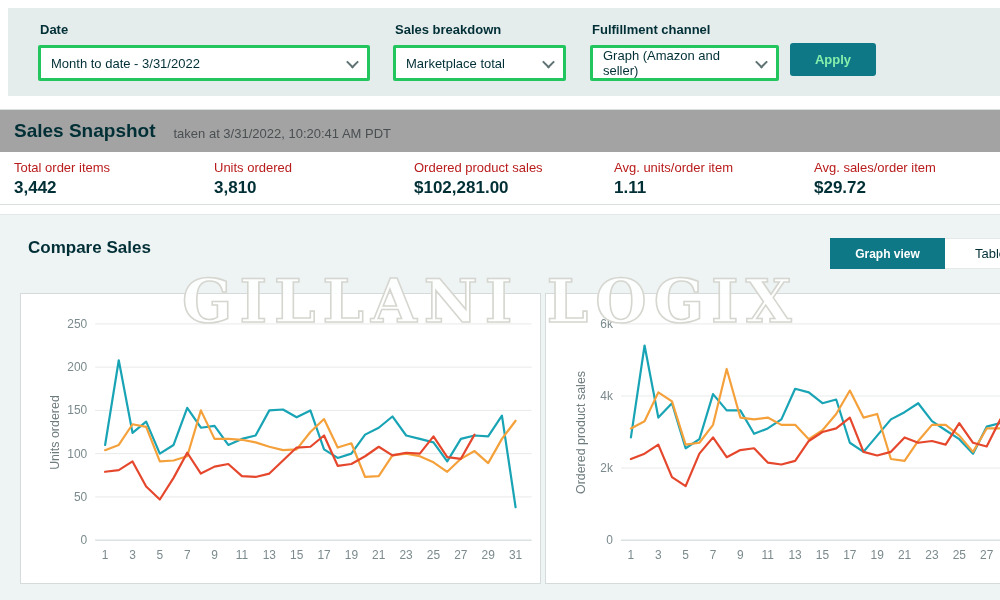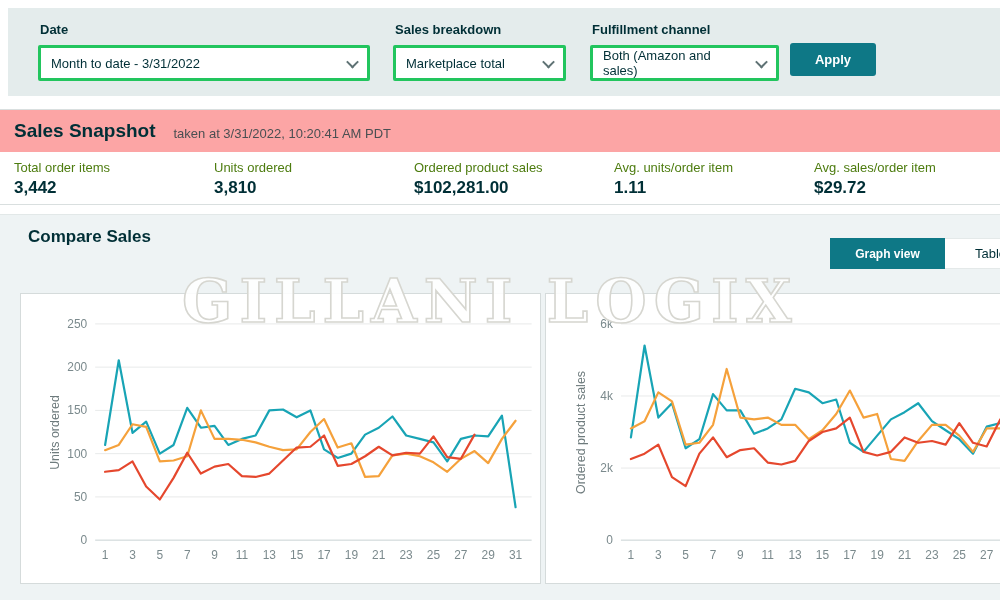--- a/index.html
+++ b/index.html
@@ -11,36 +11,36 @@
   
   .filter-panel{position:absolute;left:8px;top:8px;width:992px;height:88px;background:#e4ecec;}
   .filter-group{position:absolute;top:14px;}
   .filter-label{font-size:13px;font-weight:bold;color:#002f36;margin:0 0 8px 2px;}
   .select{height:30px;background:#fff;border:3px solid #22c55e;border-radius:2px;
     display:flex;align-items:center;justify-content:space-between;
     padding:0 10px;font-size:13px;color:#002f36;cursor:pointer;box-sizing:content-box;}
   .chevron{width:7px;height:7px;border-right:2px solid #5f7274;border-bottom:2px solid #5f7274;
     transform:rotate(45deg) translate(-1px,-1px);flex:none;margin-left:12px;}
   .apply-btn{position:absolute;left:782px;top:35px;width:86px;height:33px;background:#0e7886;
-    color:#ffffff;font-weight:bold;font-size:13px;border:none;border-radius:3px;cursor:pointer;
+    color:#86efac;font-weight:bold;font-size:13px;border:none;border-radius:3px;cursor:pointer;
     font-family:"Liberation Sans",sans-serif;}
   
-  .snapshot-bar{position:absolute;top:109px;left:0;width:1000px;height:42px;background:#fca5a5;
+  .snapshot-bar{position:absolute;top:109px;left:0;width:1000px;height:42px;background:#a3a3a3;
     border-top:1px solid #d9dfdf;border-bottom:7px solid #3b82f6;display:flex;align-items:center;}
   .snapshot-title{font-size:19px;font-weight:bold;color:#002f36;margin-left:14px;}
   .snapshot-taken{font-size:13px;color:#4a4f52;margin-left:18px;padding-top:4px;}
   .metrics-row{position:absolute;top:152px;left:0;width:1000px;height:52px;background:#fff;
     border-bottom:1px solid #d9dfdf;display:flex;}
   .metric{width:200px;box-sizing:border-box;padding:8px 0 0 14px;}
-  .metric-label{font-size:13px;color:#4d7c0f;}
+  .metric-label{font-size:13px;color:#b91c1c;}
   .metric-value{font-size:17px;font-weight:bold;color:#002f36;margin-top:3px;}
   
   .compare-section{position:absolute;top:214px;left:0;width:1000px;height:386px;
     background:#eef3f4;border-top:1px solid #e2e8e8;}
-  .compare-title{position:absolute;left:28px;top:12px;font-size:17px;font-weight:bold;color:#002f36;}
+  .compare-title{position:absolute;left:28px;top:23px;font-size:17px;font-weight:bold;color:#002f36;}
   .btn-graph{position:absolute;left:830px;top:23px;width:115px;height:31px;background:#0e7886;
     color:#fff;font-size:12px;font-weight:bold;border:none;cursor:pointer;
     font-family:"Liberation Sans",sans-serif;}
   .btn-table{position:absolute;left:945px;top:23px;width:116px;height:31px;background:#ffffff;
     color:#002f36;font-size:13px;border:1px solid #e4e9e9;border-left:none;cursor:pointer;
     text-align:left;padding-left:30px;font-family:"Liberation Sans",sans-serif;}
   .watermark{position:absolute;left:182px;top:52px;z-index:6;white-space:nowrap;
     font-family:"DejaVu Serif",serif;font-weight:bold;font-size:59px;letter-spacing:7px;
     color:rgba(255,255,255,0.88);-webkit-text-stroke:1.6px #d6d6d0;pointer-events:none;}
   .chart-card{position:absolute;top:78px;height:291px;background:#fff;border:1px solid #d5dbdb;box-sizing:border-box;}
@@ -65,21 +65,21 @@
     <div class="filter-label">Sales breakdown</div>
     <div class="select">
       <span>Marketplace total</span>
       <span class="chevron"></span>
     </div>
   </div>
 
   <div class="filter-group" style="left:582px;width:189px;">
     <div class="filter-label">Fulfillment channel</div>
     <div class="select">
-      <span>Both (Amazon and sales)</span>
+      <span>Graph (Amazon and seller)</span>
       <span class="chevron"></span>
     </div>
   </div>
 
   <button class="apply-btn">Apply</button>
 </div>
 
 <div class="snapshot-bar">
   <span class="snapshot-title">Sales Snapshot</span>
   <span class="snapshot-taken">taken at 3/31/2022, 10:20:41 AM PDT</span>

